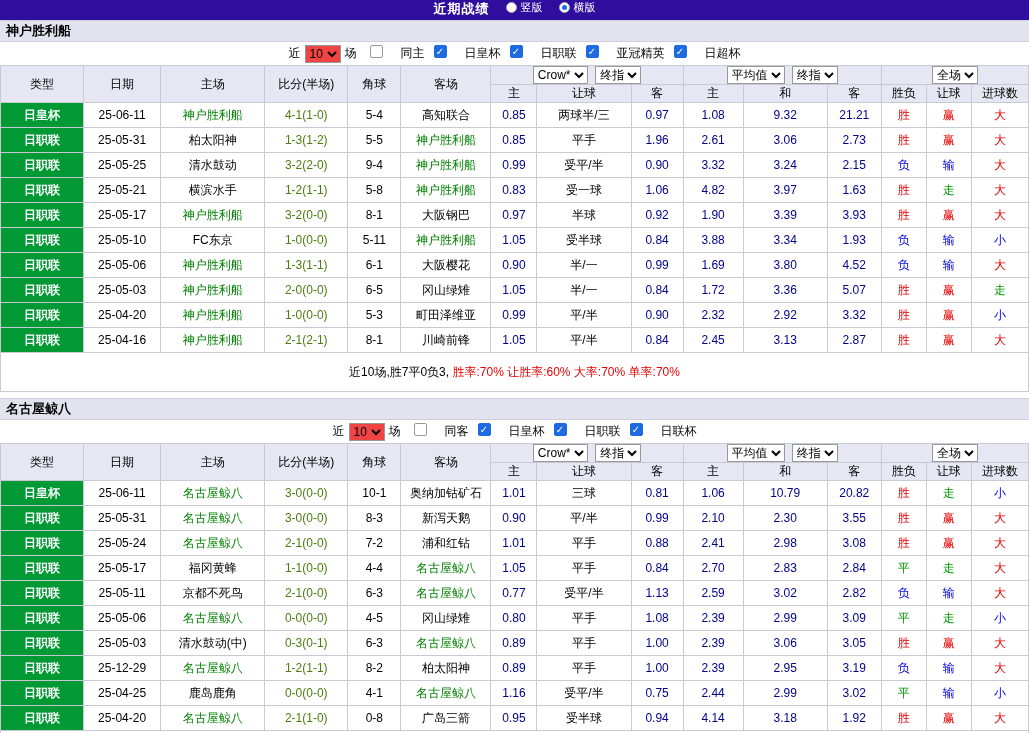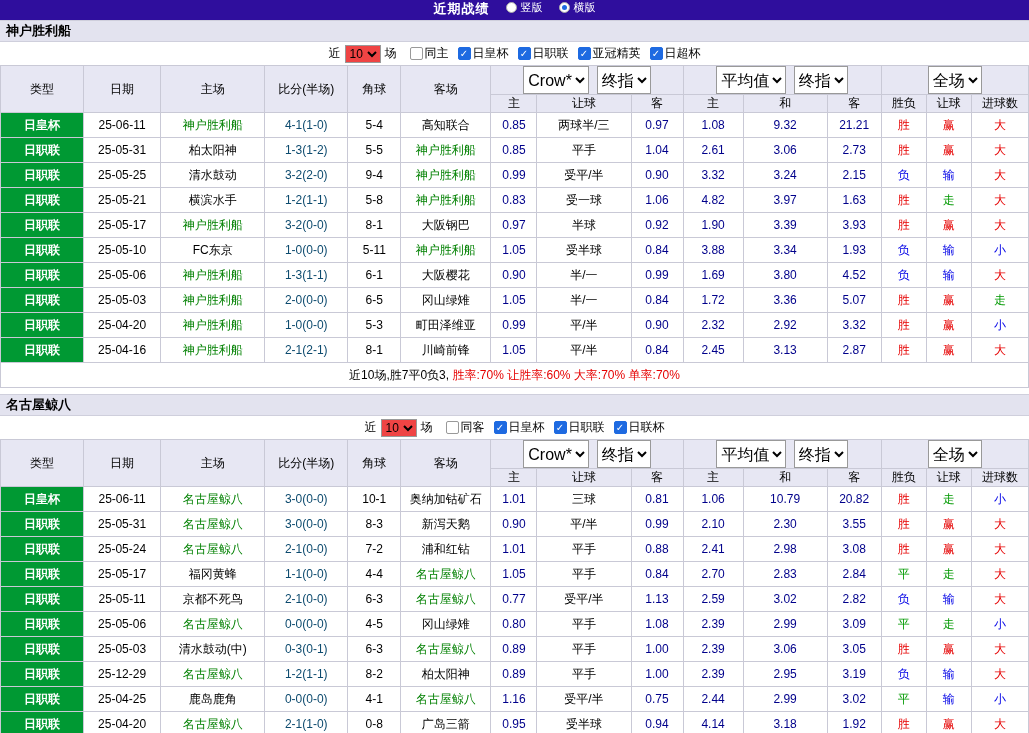--- a/index.html
+++ b/index.html
@@ -7,31 +7,31 @@
   body{width:1029px;font-family:"Liberation Sans","DejaVu Sans",sans-serif;font-size:12px;color:#000}
   .topbar{height:20px;background:#2f0e9d;display:flex;align-items:flex-start;justify-content:center;gap:16px}
   .topbar .title{color:#fff;font-weight:bold;font-size:13px;letter-spacing:1px}
   .radio{display:inline-flex;align-items:center;gap:4px;color:#fff;cursor:pointer;font-size:11px}
   .rdot{width:11px;height:11px;border-radius:50%;background:#fff;border:1px solid #aaa;position:relative;display:inline-block}
   .radio.on .rdot::after{content:"";position:absolute;left:2px;top:2px;width:5px;height:5px;border-radius:50%;background:#1e6ae1}
   .teambar{height:22px;background:#e3e3ef;border-top:1px solid #cfcfdc;border-bottom:1px solid #cfcfdc;display:flex;align-items:center;padding-left:6px;font-weight:bold;font-size:13px}
   .filterbar{height:23px;display:flex;align-items:center;justify-content:center;gap:4px}
   .sel{font-size:12px;height:18px;border:1px solid #999;background:#ef4444}
   .chkgroup{display:inline-flex;align-items:center}
-  .chk{display:inline-flex;align-items:center;gap:2px;margin-left:9px;cursor:pointer}
+  .chk{display:inline-flex;align-items:flex-start;gap:18px;margin-left:9px;cursor:pointer}
   .box{width:13px;height:13px;border:1px solid #999;background:#fff;display:inline-flex;align-items:center;justify-content:center;font-size:10px;line-height:1;color:#fff;border-radius:2px}
   .box.checked{background:#1e6ae1;border-color:#1e6ae1}
   table{width:100%;border-collapse:collapse;table-layout:fixed}
   th,td{border:1px solid #c9c9d6;text-align:center;overflow:hidden;white-space:nowrap}
   thead th{background:#e7e7f3;height:17px;font-weight:normal;font-size:12px}
-  .grp select{font-size:16px;height:28px;margin:0 2px;border:1px solid #999;background:#fff}
+  .grp select{font-size:12px;height:18px;margin:0 2px;border:1px solid #999;background:#fff}
   tbody td{height:25px;background:#fff}
-  tfoot td{height:25px;background:#fff}
+  tfoot td{height:39px;background:#fff}
   .c-type{background:#009933;color:#fff;font-weight:bold}
-  .c-score{color:#0c4a6e}
+  .c-score{color:#4d7c0f}
   .c-team.feat{color:#008000}
   .c-odds{color:#00008b}
   .r-red{color:#e60000}
   .r-green{color:#009900}
   .r-blue{color:#0000e6}
   .s-red{color:#e60000}
   .section2{margin-top:6px}
 </style>
 </head>
 <body>
@@ -147,21 +147,21 @@
         </tr>
         <tr>
           <td class="c-type">日职联</td>
           <td class="c-date">25-05-31</td>
           <td class="c-team">柏太阳神</td>
           <td class="c-score">1-3(1-2)</td>
           <td class="c-corner">5-5</td>
           <td class="c-team feat">神户胜利船</td>
           <td class="c-odds">0.85</td>
           <td class="c-line">平手</td>
-          <td class="c-odds">1.04</td>
+          <td class="c-odds">1.96</td>
           <td class="c-odds">2.61</td>
           <td class="c-odds">3.06</td>
           <td class="c-odds">2.73</td>
           <td class="c-res r-red">胜</td>
           <td class="c-res r-red">赢</td>
           <td class="c-res r-red">大</td>
         </tr>
         <tr>
           <td class="c-type">日职联</td>
           <td class="c-date">25-05-25</td>

